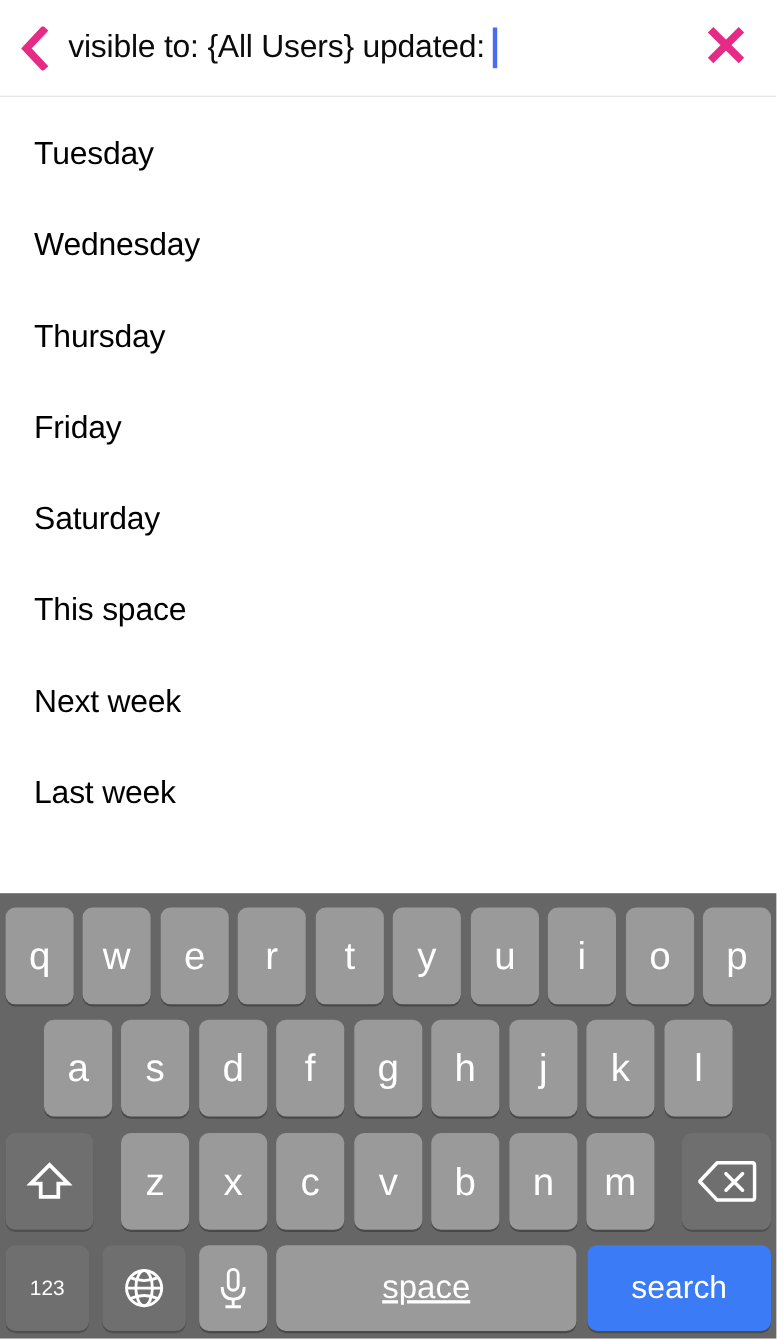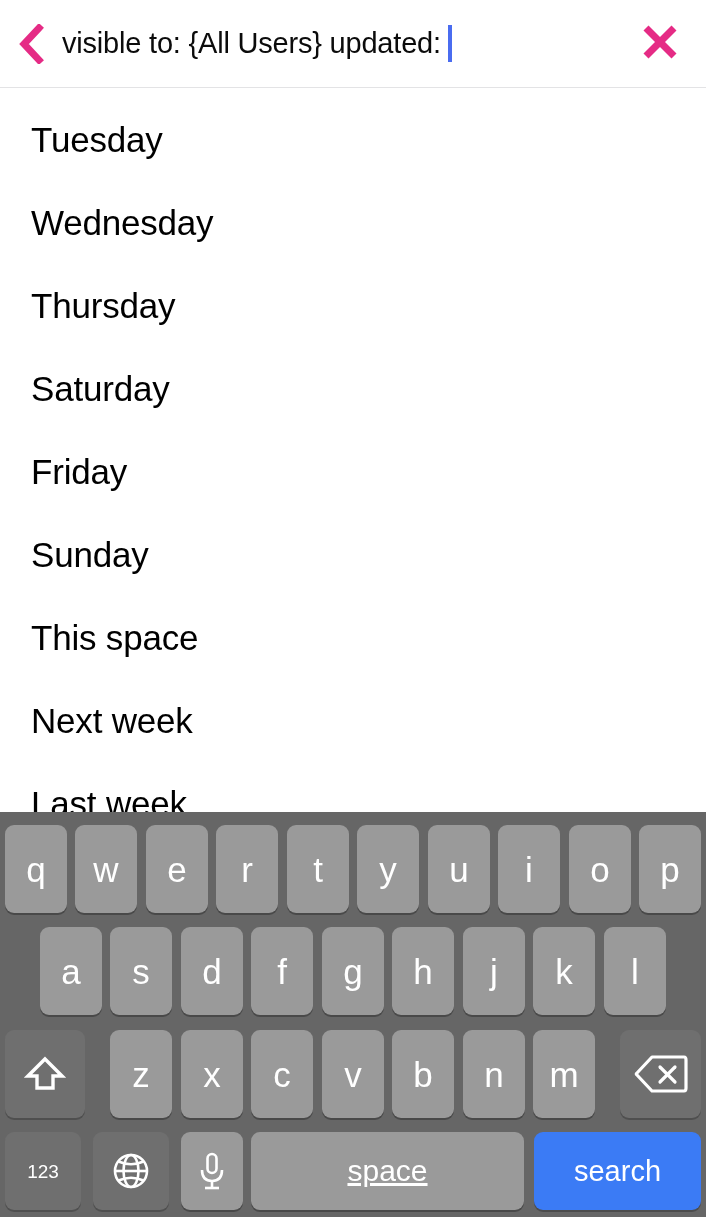--- a/index.html
+++ b/index.html
@@ -54,21 +54,21 @@
     overflow:hidden;
   }
   .list-inner { padding-top:34px; }
   .list-item {
     height:83px;
     display:flex; align-items:flex-start;
     padding-left:31px;
     cursor:pointer;
   }
   .list-item-label {
-    font-size:35px; color:#000000; line-height:34px; letter-spacing:-0.2px;
+    font-size:29px; color:#000000; line-height:34px; letter-spacing:-0.2px;
   }
 
   
   .keyboard {
     position:absolute; left:0; top:812px; width:706px; height:405px;
     background:#666666;
   }
   .kb-row { position:absolute; left:0; width:706px; }
   .key {
     position:absolute;
@@ -130,27 +130,24 @@
       <div class="list-item">
         <span class="list-item-label">Tuesday</span>
       </div>
       <div class="list-item">
         <span class="list-item-label">Wednesday</span>
       </div>
       <div class="list-item">
         <span class="list-item-label">Thursday</span>
       </div>
       <div class="list-item">
+        <span class="list-item-label">Friday</span>
+      </div>
+      <div class="list-item">
         <span class="list-item-label">Saturday</span>
-      </div>
-      <div class="list-item">
-        <span class="list-item-label">Friday</span>
-      </div>
-      <div class="list-item">
-        <span class="list-item-label">Sunday</span>
       </div>
       <div class="list-item">
         <span class="list-item-label">This space</span>
       </div>
       <div class="list-item">
         <span class="list-item-label">Next week</span>
       </div>
       <div class="list-item">
         <span class="list-item-label">Last week</span>
       </div>

